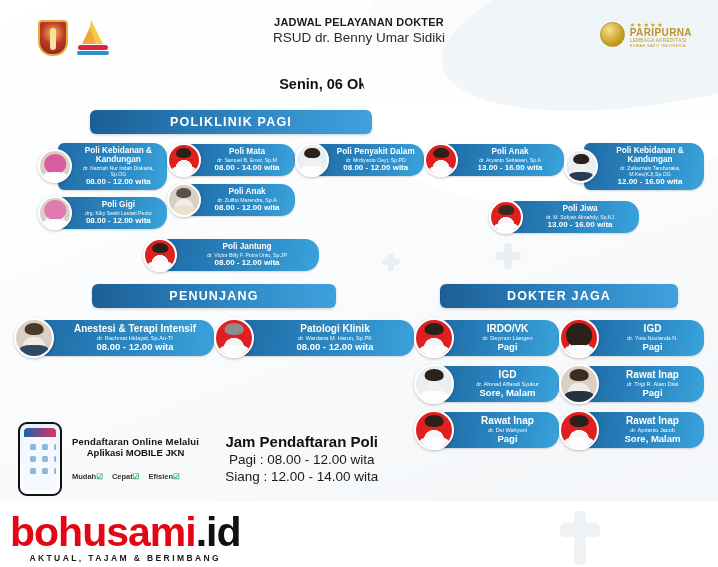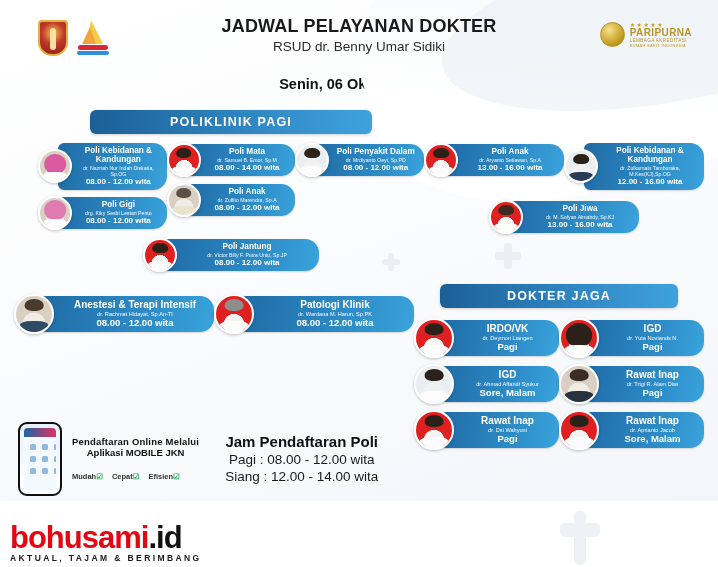--- a/index.html
+++ b/index.html
@@ -34,21 +34,21 @@
            width:6px;height:22px;background:#f6e3a1;border-radius:3px;}
   .sail { width:34px; height:36px; position:relative; }
   .sail .s1{position:absolute;left:11px;top:0;width:0;height:0;border-left:4px solid transparent;
            border-right:12px solid transparent;border-bottom:24px solid #f7c948;}
   .sail .s2{position:absolute;left:6px;top:7px;width:0;height:0;border-left:8px solid transparent;
            border-right:6px solid transparent;border-bottom:17px solid #f0a63a;}
   .sail .w1{position:absolute;left:2px;bottom:6px;width:30px;height:5px;border-radius:3px;background:#d62839;}
   .sail .w2{position:absolute;left:1px;bottom:1px;width:32px;height:4px;border-radius:3px;background:#2f8fd6;}
 
   .title-wrap { position:absolute; left:0; right:0; top:16px; text-align:center; }
-  .title-main { font-size:18px; font-weight:bold; color:#1a1a1a; letter-spacing:.2px; }
+  .title-main { font-size:11px; font-weight:bold; color:#1a1a1a; letter-spacing:.2px; }
   .title-sub  { font-size:13.5px; color:#2b2b2b; margin-top:2px; }
   .title-date { font-size:14.5px; font-weight:bold; color:#111; margin-top:10px; text-align:center; }
 
   .paripurna { position:absolute; right:26px; top:22px; display:flex; gap:5px; align-items:center; }
   .medal { width:25px; height:25px; border-radius:50%;
            background:radial-gradient(circle at 35% 30%, #f6e08a, #c9a227 60%, #9a7a14);
            border:1px solid #b8941f; }
   .pp-text { line-height:1.05; }
   .pp-stars { font-size:6px; color:#c9a227; letter-spacing:1.5px; }
   .pp-name { font-size:10px; font-weight:bold; color:#b99528; letter-spacing:.4px; }
@@ -139,21 +139,21 @@
            font-size:9.5px; color:#3b3b3b; font-weight:bold;}
   .fitem{display:flex;align-items:center;gap:4px;}
   .gicon{width:12px;height:12px;border:1.6px solid #1a1a1a;border-radius:3.5px;position:relative;}
   .gicon:after{content:"";position:absolute;left:50%;top:50%;transform:translate(-50%,-50%);
       width:5px;height:5px;border:1.4px solid #1a1a1a;border-radius:50%;}
   .ficon{width:13px;height:13px;border-radius:50%;background:#1a1a1a;color:#fff;font-size:9px;
       display:flex;align-items:center;justify-content:center;font-weight:bold;}
   .wicon{width:13px;height:13px;border-radius:50%;background:#2b2b2b;color:#fff;font-size:8px;
       display:flex;align-items:center;justify-content:center;}
   .brand { position:absolute; left:10px; bottom:4px; }
-  .brand-main{font-size:31px;font-weight:bold;color:#e30613;letter-spacing:-1px;line-height:.95;}
+  .brand-main{font-size:41px;font-weight:bold;color:#e30613;letter-spacing:-1px;line-height:.95;}
   .brand-main .dot{color:#111;}
   .brand-sub{font-size:8.5px;font-weight:bold;color:#1a1a1a;letter-spacing:2.4px;
       text-align:center;margin-top:1px;}
   .fcross{position:absolute;right:118px;bottom:2px;width:40px;height:54px;}
   .fcross:before,.fcross:after{content:"";position:absolute;background:#eef2f5;border-radius:5px;}
   .fcross:before{left:35%;top:0;width:30%;height:100%;}
   .fcross:after{top:22%;left:0;width:100%;height:26%;}
   .hdr-spacer{height:6px;}
 </style>
 </head>
@@ -337,20 +337,23 @@
   <div class="plus" style="left:382px;top:253px;">
       <div class="plus-sh"></div>
     </div>
   <div class="plus" style="left:495px;top:243px;">
       <div class="plus-sh" style="width:26px;height:26px;"></div>
     </div>
 
   <div class="cols" style="margin-top:6px;">
 
     <div class="col-left">
+      <div style="padding:0 78px;">
+        <div class="banner">PENUNJANG</div>
+      </div>
       <div style="margin-top:10px;" class="grid2">
         <div>
           <div class="card big">
             <div class="avatar av-c">
                 <div class="hair" style="background:#4a3a2c;"></div>
                 <div class="body" style="background:#2f4a63;"></div>
               </div>
             <div class="pill">
               <div class="p-poli">Anestesi &amp; Terapi Intensif</div>
               <div class="p-doc">dr. Rachmat Hidayat, Sp.An-TI</div>

